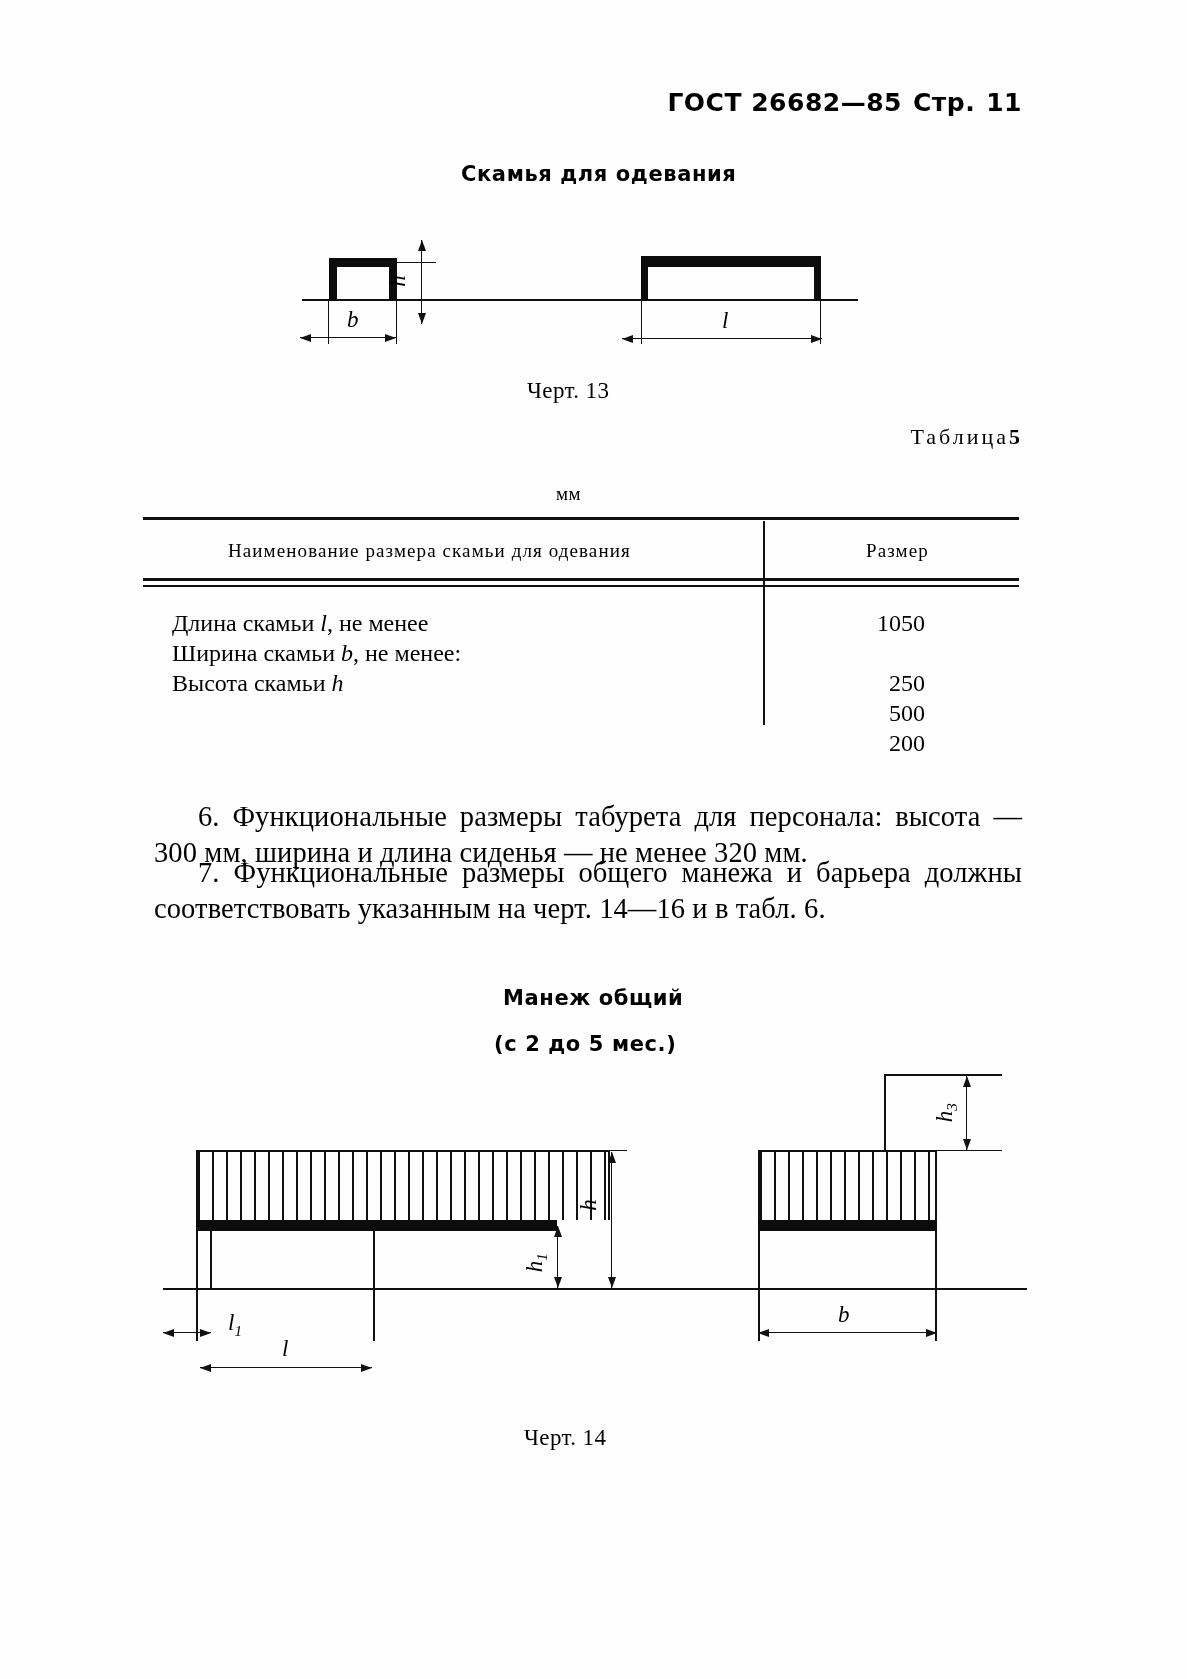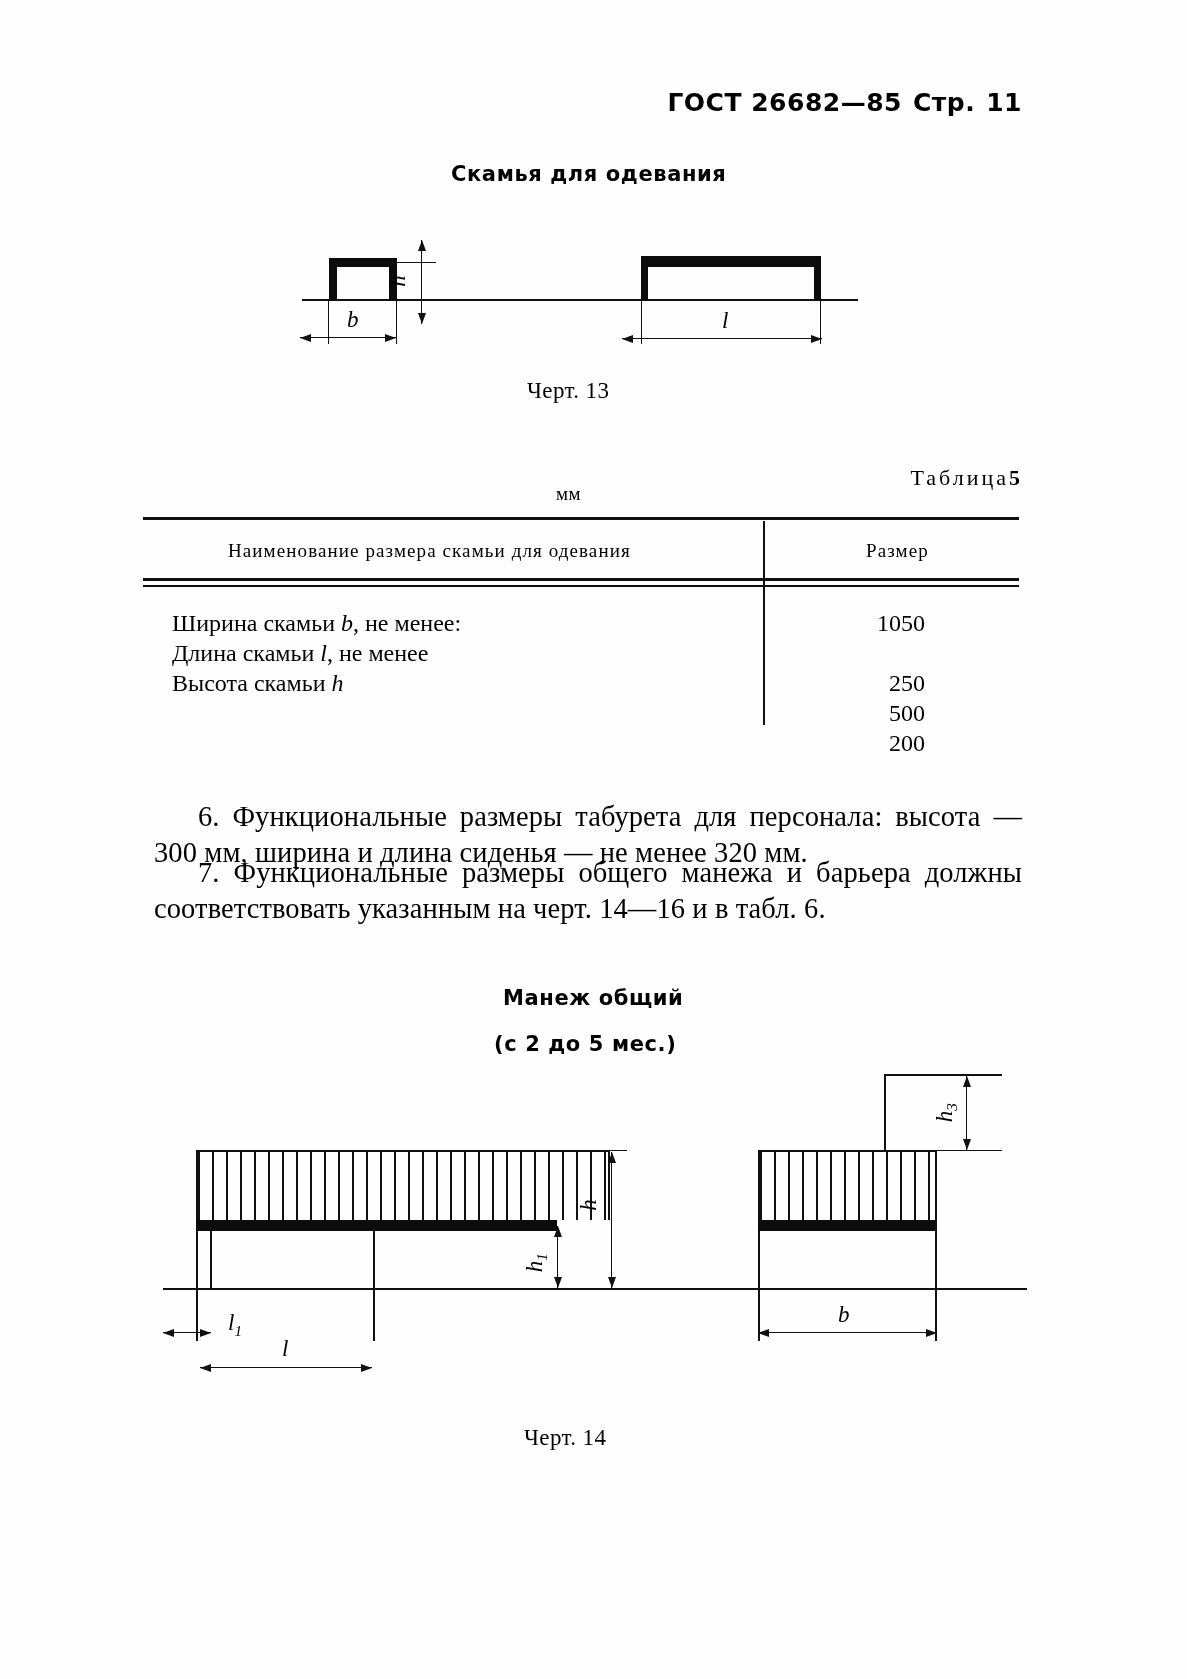--- a/index.html
+++ b/index.html
@@ -185,21 +185,21 @@
 <body>
 
 <div id="page">
 
   <div class="doc-header">
     <span class="gost-code">ГОСТ 26682—85</span>
     <span class="page-word">Стр.</span>
     <span class="page-num">11</span>
   </div>
 
-  <div class="fig-title" style="top:162px; left:451px;">Скамья для одевания</div>
+  <div class="fig-title" style="top:162px; left:461px;">Скамья для одевания</div>
 
   <div class="figure">
 
     <div class="baseline" style="left:302px; top:299px; width:556px;"></div>
 
     <div class="solidbar" style="left:329px; top:258px; width:68px; height:9px;"></div>
     <div class="solidbar" style="left:329px; top:258px; width:8px; height:43px;"></div>
     <div class="solidbar" style="left:389px; top:258px; width:8px; height:43px;"></div>
 
     <div class="solidbar" style="left:641px; top:256px; width:180px; height:11px;"></div>
@@ -224,44 +224,44 @@
     <div class="thinline" style="left:641px; top:299px; width:1px; height:45px;"></div>
     <div class="thinline" style="left:820px; top:299px; width:1px; height:45px;"></div>
     <div class="dimline" style="left:622px; top:338px; width:200px;"></div>
     <div class="dimlabel" style="left:722px; top:308px;">
       <span>l</span>
     </div>
   </div>
 
   <div class="fig-caption" style="top:378px; left:527px;">Черт. 13</div>
 
-  <div class="table-caption" style="top:465px; right:167px;">
+  <div class="table-caption" style="top:424px; right:167px;">
     <span>Таблица</span><b>5</b>
   </div>
 
   <div class="unit-label" style="top:483px; left:556px;">мм</div>
 
   <div class="tbl">
 
     <div class="rule" style="left:143px; top:517px; width:876px; height:3px;"></div>
 
     <div class="rule" style="left:143px; top:578px; width:876px; height:3px;"></div>
     <div class="rule" style="left:143px; top:585px; width:876px; height:2px;"></div>
 
     <div class="rule" style="left:763px; top:521px; width:2px; height:204px;"></div>
 
     <div class="tbl-colhead" style="left:228px; top:540px;text-align:right;">Наименование размера скамьи для одевания</div>
     <div class="tbl-colhead" style="left:866px; top:540px;">Размер</div>
 
     <div class="tbl-body" style="left:172px; top:608px;">
       <div>
-        <span>Ширина скамьи </span><i>b</i><span>, не менее:</span>
+        <span>Длина скамьи </span><i>l</i><span>, не менее</span>
       </div>
       <div>
-        <span>Длина скамьи </span><i>l</i><span>, не менее</span>
+        <span>Ширина скамьи </span><i>b</i><span>, не менее:</span>
       </div>
       <div>
         <span>Высота скамьи </span><i>h</i><span></span>
       </div>
     </div>
 
     <div class="tbl-vals" style="left:806px; top:608px; width:119px;">
       <div>1050</div>
       <div>&nbsp;</div>
       <div>250</div>

